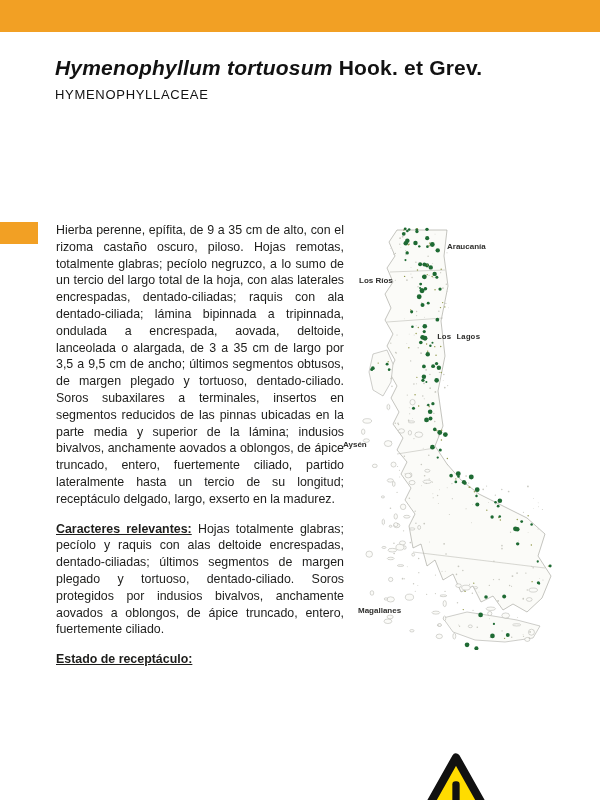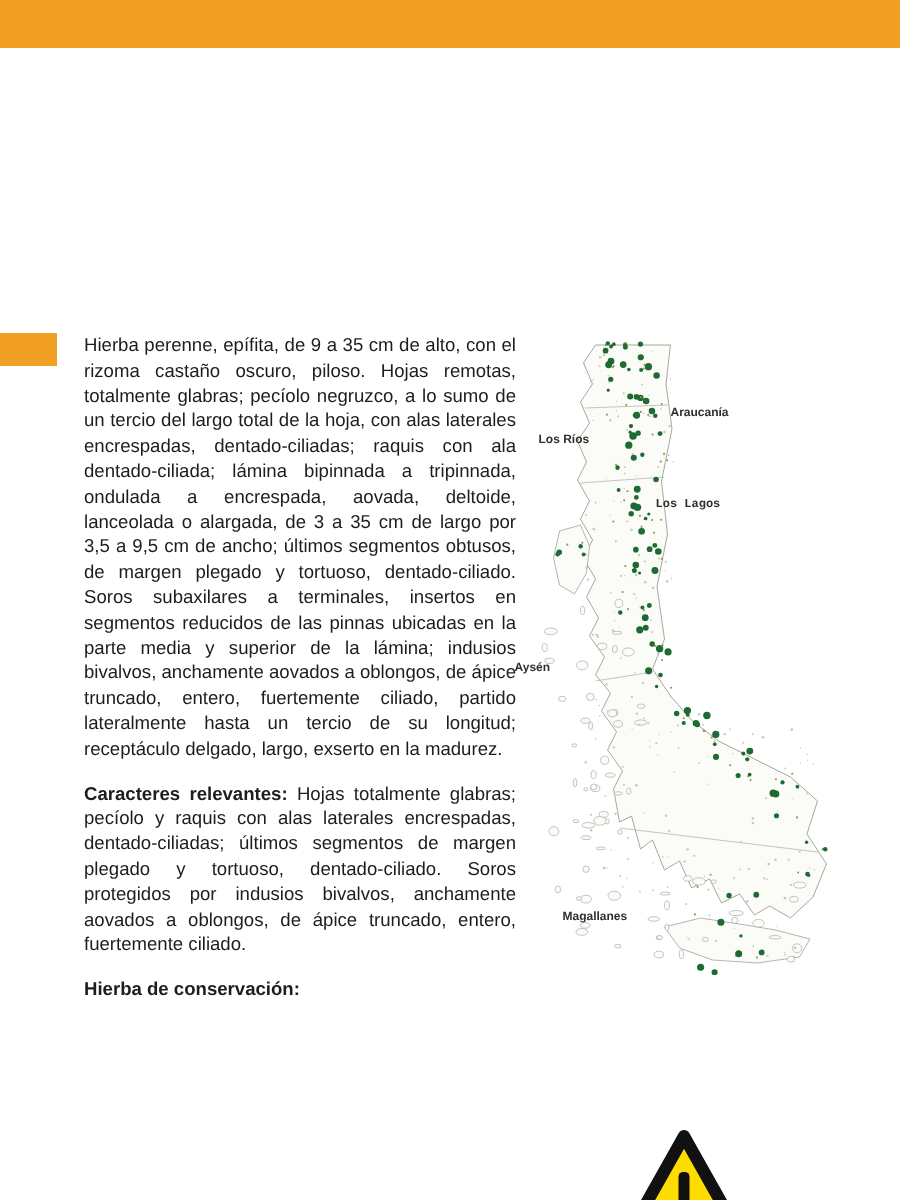--- a/index.html
+++ b/index.html
@@ -8,45 +8,49 @@
     font-family:"Liberation Sans",sans-serif;color:#1d1d1b;
   }
   .band{position:absolute;left:0;top:10;width:600px;height:32px;background:#F2A024;}
   .margin-tab{position:absolute;left:0;top:222px;width:38px;height:22px;background:#F2A024;}
   .title-block{position:absolute;left:55px;top:56px;width:520px;}
   .title-block h1{margin:0;font-size:21px;font-weight:700;letter-spacing:.2px;color:#121212;}
   .species{font-style:italic;}
   .family{margin-top:7px;font-size:13px;font-weight:400;letter-spacing:.7px;color:#121212;}
   .text-col{position:absolute;left:56px;top:222px;width:288px;}
   .text-col p{margin:0 0 13px 0;font-size:12.4px;line-height:16.8px;text-align:justify;}
-  .text-col b{font-weight:700;}
+  .text-col b{font-weight:700;text-decoration:underline;}
   .map-area{position:absolute;left:335px;top:226px;width:260px;height:424px;}
   .map-area svg{position:absolute;left:0;top:0;}
   .map-label{position:absolute;font-size:8px;font-weight:700;color:#2f2f2d;white-space:nowrap;}
-  .lbl-araucania{left:112px;top:44px;}
-  .lbl-losrios{left:24px;top:62px;}
+  .lbl-araucania{left:112px;top:16px;}
+  .lbl-losrios{left:24px;top:50px;}
   .lbl-loslagos{left:102px;top:106px;font-family:Liberation Mono, monospace;}
   .lbl-aysen{left:8px;top:214px;text-align:right;}
-  .lbl-magallanes{left:40px;top:380px;}
+  .lbl-magallanes{left:23px;top:380px;}
   .warning{position:absolute;left:410px;top:752px;width:92px;height:86px;}
 </style>
 </head>
 <body>
 
 <div class="page">
 
   <div class="band" style="background: rgb(242, 160, 36);"></div>
 
+  <div class="title-block">
+    <h1><span class="species">Hymenophyllum tortuosum</span><span> Hook. et Grev.</span></h1>
+    <div class="family">HYMENOPHYLLACEAE</div>
+  </div>
 
   <div class="margin-tab" style="background: rgb(242, 160, 36);"></div>
 
   <div class="text-col">
     <p>Hierba perenne, epífita, de 9 a 35 cm de alto, con el rizoma castaño oscuro, piloso. Hojas remotas, totalmente glabras; pecíolo negruzco, a lo sumo de un tercio del largo total de la hoja, con alas laterales encrespadas, dentado-ciliadas; raquis con ala dentado-ciliada; lámina bipinnada a tripinnada, ondulada a encrespada, aovada, deltoide, lanceolada o alargada, de 3 a 35 cm de largo por 3,5 a 9,5 cm de ancho; últimos segmentos obtusos, de margen plegado y tortuoso, dentado-ciliado. Soros subaxilares a terminales, insertos en segmentos reducidos de las pinnas ubicadas en la parte media y superior de la lámina; indusios bivalvos, anchamente aovados a oblongos, de ápice truncado, entero, fuertemente ciliado, partido lateralmente hasta un tercio de su longitud; receptáculo delgado, largo, exserto en la madurez.</p>
-    <p><b>Caracteres relevantes:</b><span> Hojas totalmente glabras; pecíolo y raquis con alas laterales encrespadas, dentado-ciliadas; últimos segmentos de margen plegado y tortuoso, dentado-ciliado. Soros protegidos por indusios bivalvos, anchamente aovados a oblongos, de ápice truncado, entero, fuertemente ciliado.</span></p>
-    <p><b>Hierba de conservación:</b></p>
+    <p><b>Caracteres relevantes:</b><span> Hojas totalmente glabras; pecíolo y raquis con alas deltoide encrespadas, dentado-ciliadas; últimos segmentos de margen plegado y tortuoso, dentado-ciliado. Soros protegidos por indusios bivalvos, anchamente aovados a oblongos, de ápice truncado, entero, fuertemente ciliado.</span></p>
+    <p><b>Estado de receptáculo:</b></p>
   </div>
 
   <div class="map-area">
     <svg width="260" height="424" viewBox="0 0 260 424">
 
       <path d="M62 4 L112 4 L109 30 L113 60 L106 95 L110 130 L103 165 L108 200 L100 220 L112 238 L126 254 L144 268 L166 279 L192 292 L210 308 L203 330 L216 350 L207 372 L192 386 L178 378 L168 384 L158 370 L146 376 L138 360 L126 366 L118 348 L108 354 L100 334 L92 340 L86 318 L78 322 L74 300 L80 288 L70 274 L76 262 L66 248 L72 236 L62 224 L68 212 L58 198 L64 186 L56 172 L62 160 L54 146 L60 134 L52 120 L58 108 L50 94 L56 82 L50 68 L58 56 L52 42 L60 30 L54 16 Z" fill="#fbfbf8" stroke="#9d9d96" stroke-width="0.6"></path>
 
       <path d="M38 128 L52 124 L58 138 L56 156 L48 170 L38 164 L34 146 Z" fill="#fbfbf8" stroke="#9d9d96" stroke-width="0.5"></path>
 
       <path d="M108 392 L132 386 L158 390 L182 394 L205 400 L198 412 L170 416 L140 414 L118 406 Z" fill="#fbfbf8" stroke="#9d9d96" stroke-width="0.5"></path>

